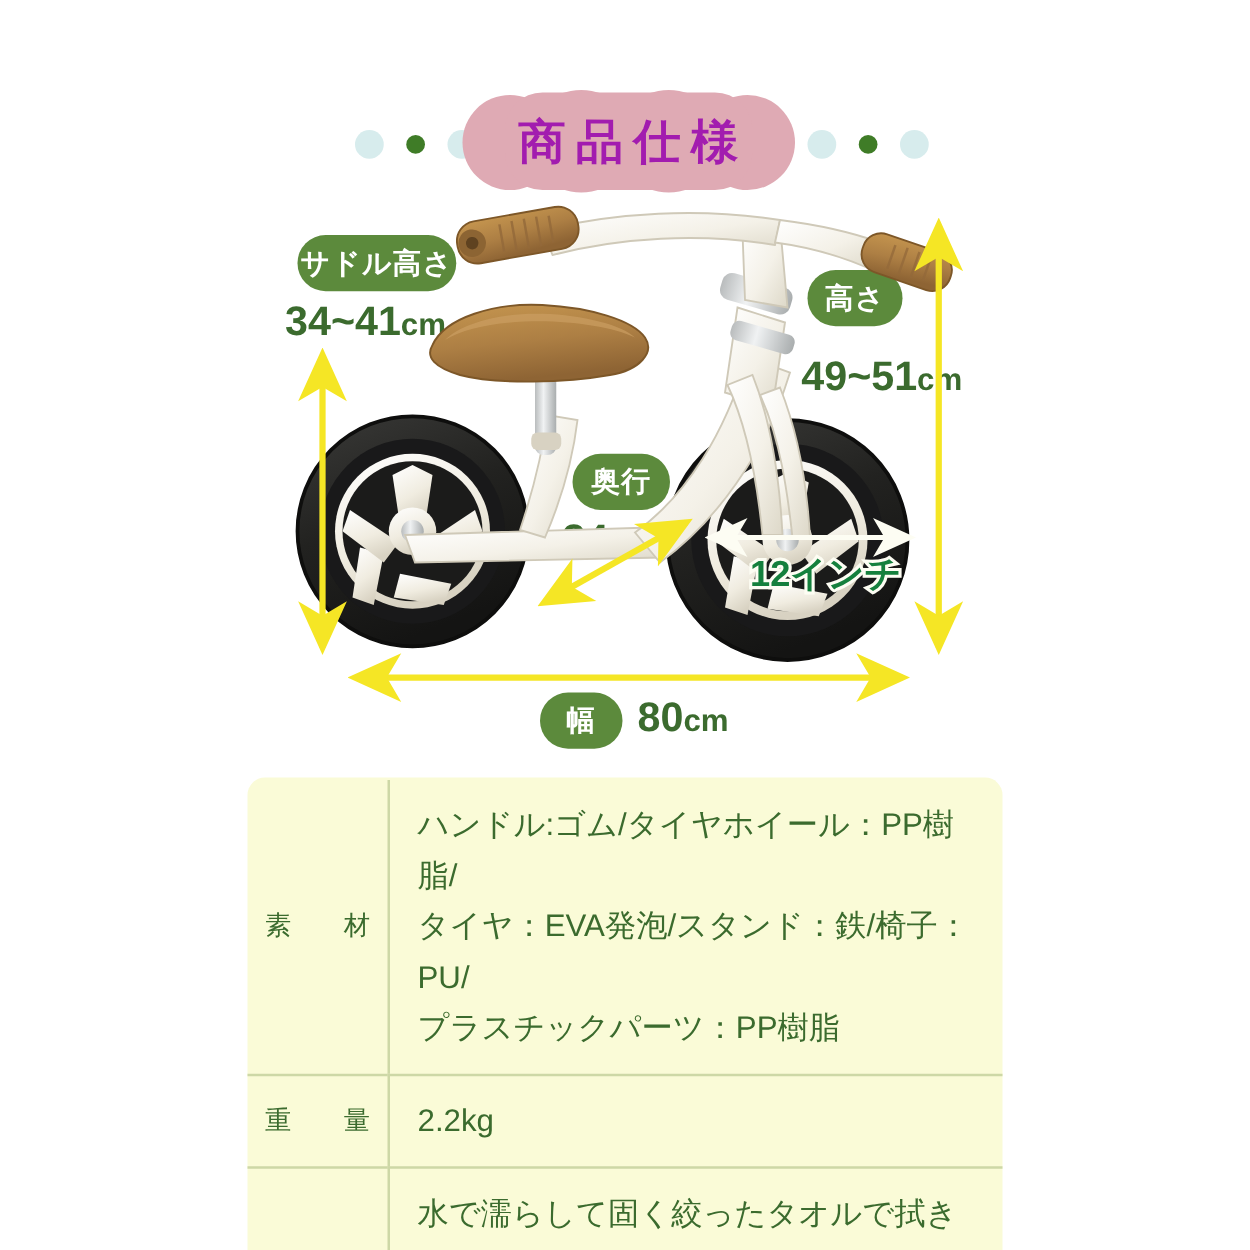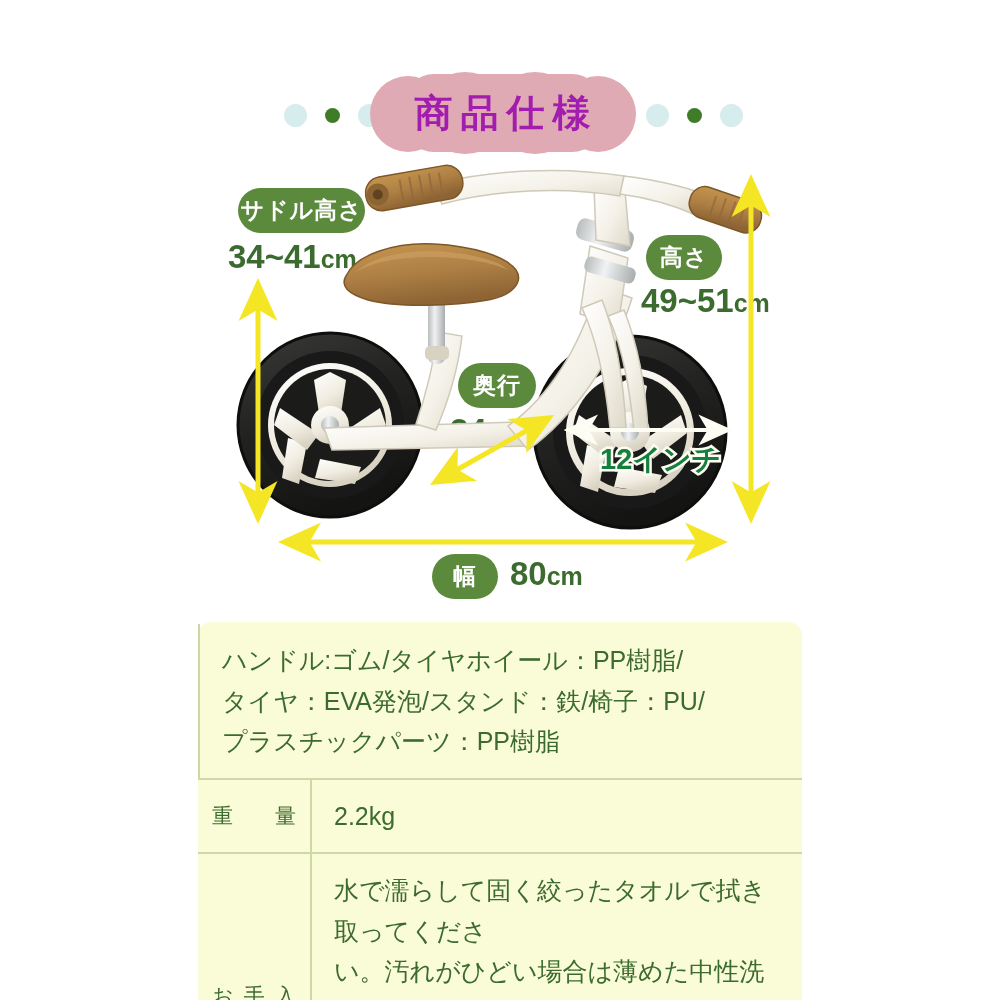--- a/index.html
+++ b/index.html
@@ -116,21 +116,21 @@
     font-weight: bold;
     white-space: nowrap;
     letter-spacing: 0px;
   }
   .dimval .unit { font-size: 25px; }
 
   
   .pill-saddle { left: 238px; top: 38px;  width: 127px; height: 45px; }
   .val-saddle  { left: 228px; top: 88px; }
 
-  .pill-height { left: 646px; top: 85px;  width: 76px;  height: 45px; }
+  .pill-height { left: 646px; top: 66px;  width: 76px;  height: 45px; }
   .val-height  { left: 641px; top: 132px; }
 
   .pill-depth  { left: 458px; top: 213px; width: 78px;  height: 45px; }
   .val-depth   { left: 450px; top: 262px; }
 
   .pill-width  { left: 432px; top: 404px; width: 66px;  height: 45px; }
   .val-width   { left: 510px; top: 405px; }
 
   .val-inch {
     position: absolute;
@@ -396,20 +396,23 @@
 
     <div class="val-inch">12インチ</div>
 
     <div class="pill pill-width">幅</div>
     <div class="dimval val-width"><span>80</span><span class="unit">cm</span></div>
   </div>
 
   <div class="spec-table">
 
     <div class="spec-row">
+      <div class="spec-label">
+        <span class="lbl-inner">素材</span>
+      </div>
       <div class="spec-value">ハンドル:ゴム/タイヤホイール：PP樹脂/
 タイヤ：EVA発泡/スタンド：鉄/椅子：PU/
 プラスチックパーツ：PP樹脂</div>
     </div>
 
     <div class="spec-row">
       <div class="spec-label">
         <span class="lbl-inner">重量</span>
       </div>
       <div class="spec-value">2.2kg</div>

